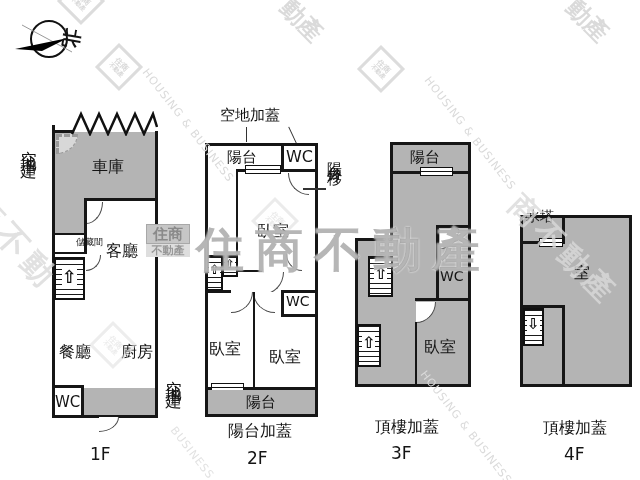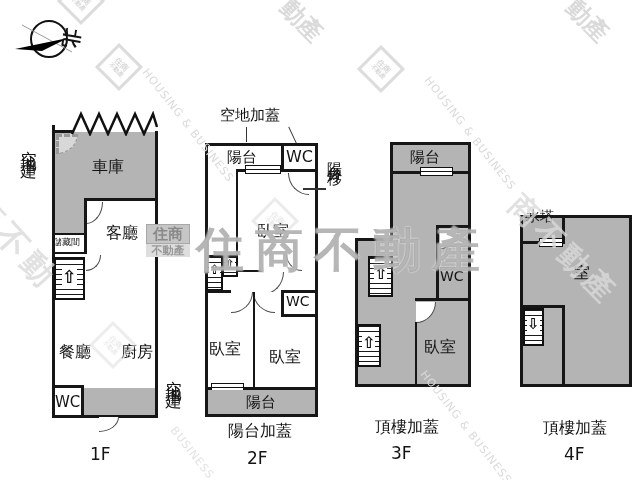--- a/index.html
+++ b/index.html
@@ -83,32 +83,32 @@
       <polyline points="2,23 11,3 20,23 29,3 38,23 47,3 56,23 65,3 74,23 83,3 87,16" fill="none" stroke="#111" stroke-width="2.5"></polyline>
     </svg>
 
     <div class="w" style="left:84px;top:198px;width:73px;height:3px;"></div>
     <div class="arc br" style="left:86px;top:202px;width:17px;height:22px;"></div>
     <div class="w" style="left:84px;top:198px;width:3px;height:37px;"></div>
     <div class="w" style="left:52px;top:233px;width:35px;height:2px;"></div>
     <div class="w" style="left:52px;top:252px;width:35px;height:2px;"></div>
     <div class="w" style="left:84px;top:233px;width:3px;height:21px;"></div>
     <div class="arc br" style="left:86px;top:255px;width:15px;height:16px;"></div>
-    <div class="lbl" style="left:53px;top:238px;font-size:9px;">儲藏間</div>
+    <div class="lbl" style="left:53px;top:238px;font-size:9px;padding-left:23px;">儲藏間</div>
 
     <div class="st" style="left:54px;top:257px;width:31px;height:43px;"></div>
     <div class="ar" style="left:62px;top:268px;font-size:18px;">⇧</div>
 
     <div class="w" style="left:52px;top:385px;width:31px;height:3px;"></div>
     <div class="w" style="left:81px;top:385px;width:3px;height:32px;"></div>
     <div class="lbl" style="left:55px;top:394px;font-size:15px;">WC</div>
     <div class="arc br" style="left:99px;top:417px;width:20px;height:15px;"></div>
 
     <div class="lbl" style="left:92px;top:158px;font-size:16px;">車庫</div>
-    <div class="lbl" style="left:106px;top:224px;font-size:16px;">客廳</div>
+    <div class="lbl" style="left:106px;top:242px;font-size:16px;">客廳</div>
     <div class="lbl" style="left:59px;top:343px;font-size:16px;">餐廳</div>
     <div class="lbl" style="left:121px;top:343px;font-size:16px;">廚房</div>
 
     <div class="lbl v" style="left:165px;top:368px;font-size:16px;">空地增建</div>
     <div class="lbl" style="left:90px;top:445px;font-size:17px;">1F</div>
   </div>
 
   <div>
     <div class="lbl" style="left:220px;top:107px;font-size:15px;">空地加蓋</div>
     <div class="ln" style="left:246px;top:127px;width:1px;height:15px;"></div>

